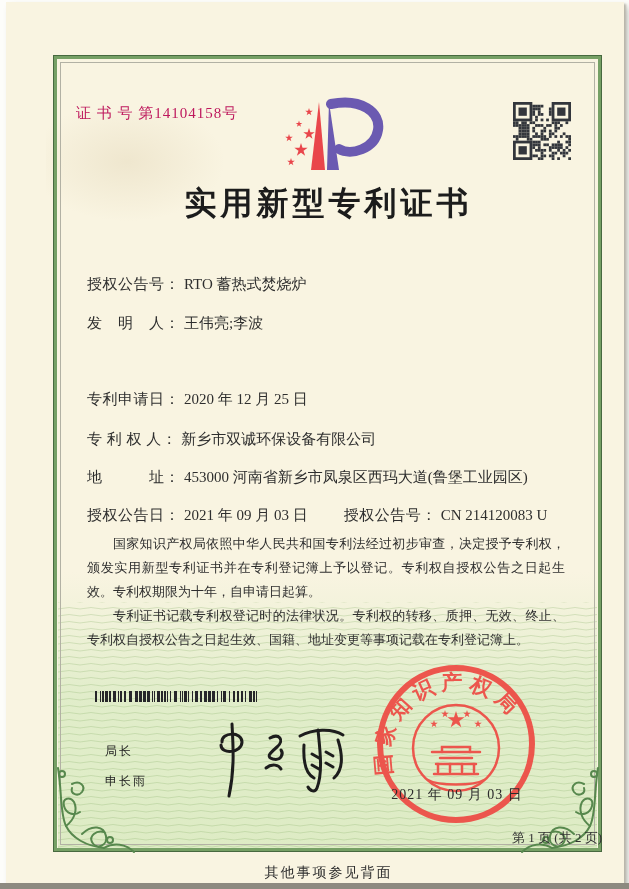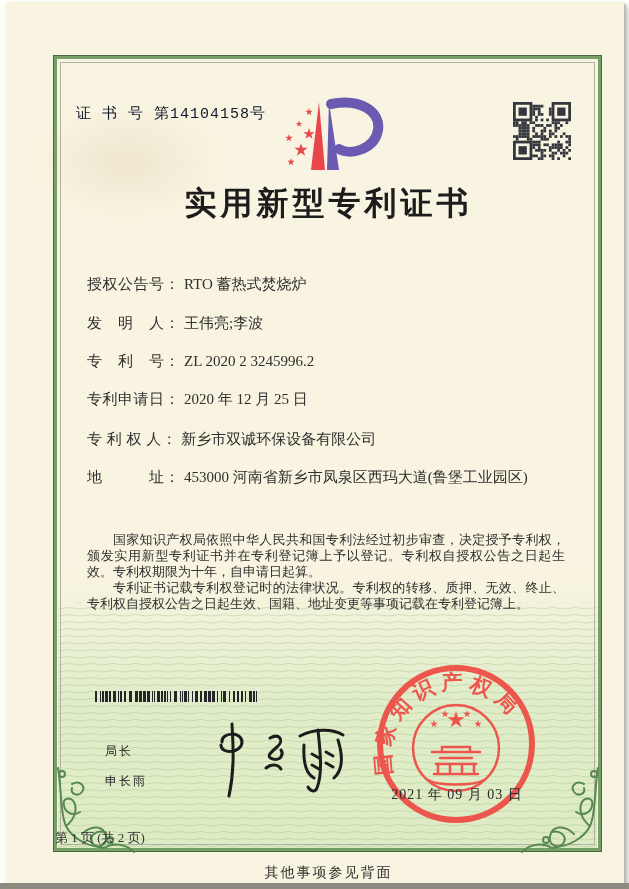--- a/index.html
+++ b/index.html
@@ -35,52 +35,52 @@
     border:1px solid #47693f;box-sizing:border-box;pointer-events:none;
   }
   .frame-mid{
     position:absolute;inset:0;border:3px solid #76a065;box-sizing:border-box;
   }
   .frame-inner{
     position:absolute;inset:3px;border:1px solid #b2b1a4;box-sizing:border-box;
   }
   .cert-no{
     position:absolute;left:70px;top:102px;z-index:3;
-    font-size:15px;color:#0f172a;letter-spacing:1px;font-family:Liberation Mono, monospace;
+    font-size:15px;color:#be185d;letter-spacing:1px;
   }
   .logo{position:absolute;left:273px;top:94px;z-index:3;}
   .qr{position:absolute;left:507px;top:100px;z-index:3;}
   .title{
     position:absolute;left:49px;top:180px;width:547px;z-index:3;
     text-align:center;font-size:32px;font-weight:600;color:#1c1c1c;letter-spacing:4px;
   }
   .frow{
     position:absolute;left:81px;z-index:3;font-size:15px;color:#2e2e2e;
     white-space:nowrap;
   }
   .frow .lab{letter-spacing:.5px;}
   .frow .val{margin-left:4px;}
   .grant2{margin-left:36px;}
   .paras{
     position:absolute;left:81px;top:530px;width:478px;z-index:3;
-    font-size:13px;line-height:16px;color:#2e2e2e;text-align:justify;
+    font-size:13px;line-height:24px;color:#2e2e2e;text-align:justify;
   }
   .paras p{margin:0;text-indent:2em;}
   .barcode{position:absolute;left:89px;top:689px;z-index:3;}
   .sig-title{position:absolute;left:99px;top:741px;z-index:3;font-size:12px;color:#222;letter-spacing:2px;font-family:Liberation Mono, monospace;}
   .sig-name{position:absolute;left:99px;top:771px;z-index:3;font-size:12px;color:#222;letter-spacing:2px;}
   .autograph{position:absolute;left:200px;top:716px;z-index:3;}
   .seal{position:absolute;left:366px;top:658px;z-index:4;opacity:.92;}
   .seal-date{
     position:absolute;left:370px;top:784px;width:162px;z-index:5;
     text-align:center;font-size:14px;color:#2b2b2b;letter-spacing:1px;white-space:nowrap;
   }
   .page-num{
     position:absolute;left:49px;top:827px;width:547px;z-index:3;
-    text-align:left;font-size:13px;color:#333;
+    text-align:right;font-size:13px;color:#333;
   }
   .back-note{
     position:absolute;left:49px;top:862px;width:547px;z-index:3;
     text-align:center;font-size:14px;color:#2e2e2e;letter-spacing:2px;
   }
   .orn{position:absolute;z-index:3;}
   .orn.left{left:46px;top:760px;}
   .orn.right{left:512px;top:760px;transform:scaleX(-1);}
 </style>
 </head>
@@ -310,31 +310,31 @@
     </svg>
 
   <div class="title">实用新型专利证书</div>
 
   <div class="frow" style="top:273px">
     <span class="lab">授权公告号：</span><span class="val">RTO 蓄热式焚烧炉</span>
   </div>
   <div class="frow" style="top:312px">
     <span class="lab">发　明　人：</span><span class="val">王伟亮;李波</span>
   </div>
-  <div class="frow" style="top:350px">
-    <span class="lab">专　利　号：</span><span class="val">ZL 2020 2 3245996.2</span>
-  </div>
   <div class="frow" style="top:388px">
     <span class="lab">专利申请日：</span><span class="val">2020 年 12 月 25 日</span>
   </div>
   <div class="frow" style="top:428px">
     <span class="lab">专 利 权 人：</span><span class="val">新乡市双诚环保设备有限公司</span>
   </div>
   <div class="frow" style="top:466px">
     <span class="lab">地　　　址：</span><span class="val">453000 河南省新乡市凤泉区西玛大道(鲁堡工业园区)</span>
+  </div>
+  <div class="frow" style="top:504px">
+    <span class="lab">授权公告日：</span><span class="val">2021 年 09 月 03 日</span><span class="lab grant2">授权公告号：</span><span class="val">CN 214120083 U</span>
   </div>
 
   <div class="paras">
     <p>国家知识产权局依照中华人民共和国专利法经过初步审查，决定授予专利权，颁发实用新型专利证书并在专利登记簿上予以登记。专利权自授权公告之日起生效。专利权期限为十年，自申请日起算。</p>
     <p>专利证书记载专利权登记时的法律状况。专利权的转移、质押、无效、终止、专利权自授权公告之日起生效、国籍、地址变更等事项记载在专利登记簿上。</p>
   </div>
 
   <svg class="barcode" id="barcode" width="166" height="11">
       <rect x="0" y="0" width="2" height="11" fill="#26262a"></rect>
       <rect x="5" y="0" width="1" height="11" fill="#26262a"></rect>

